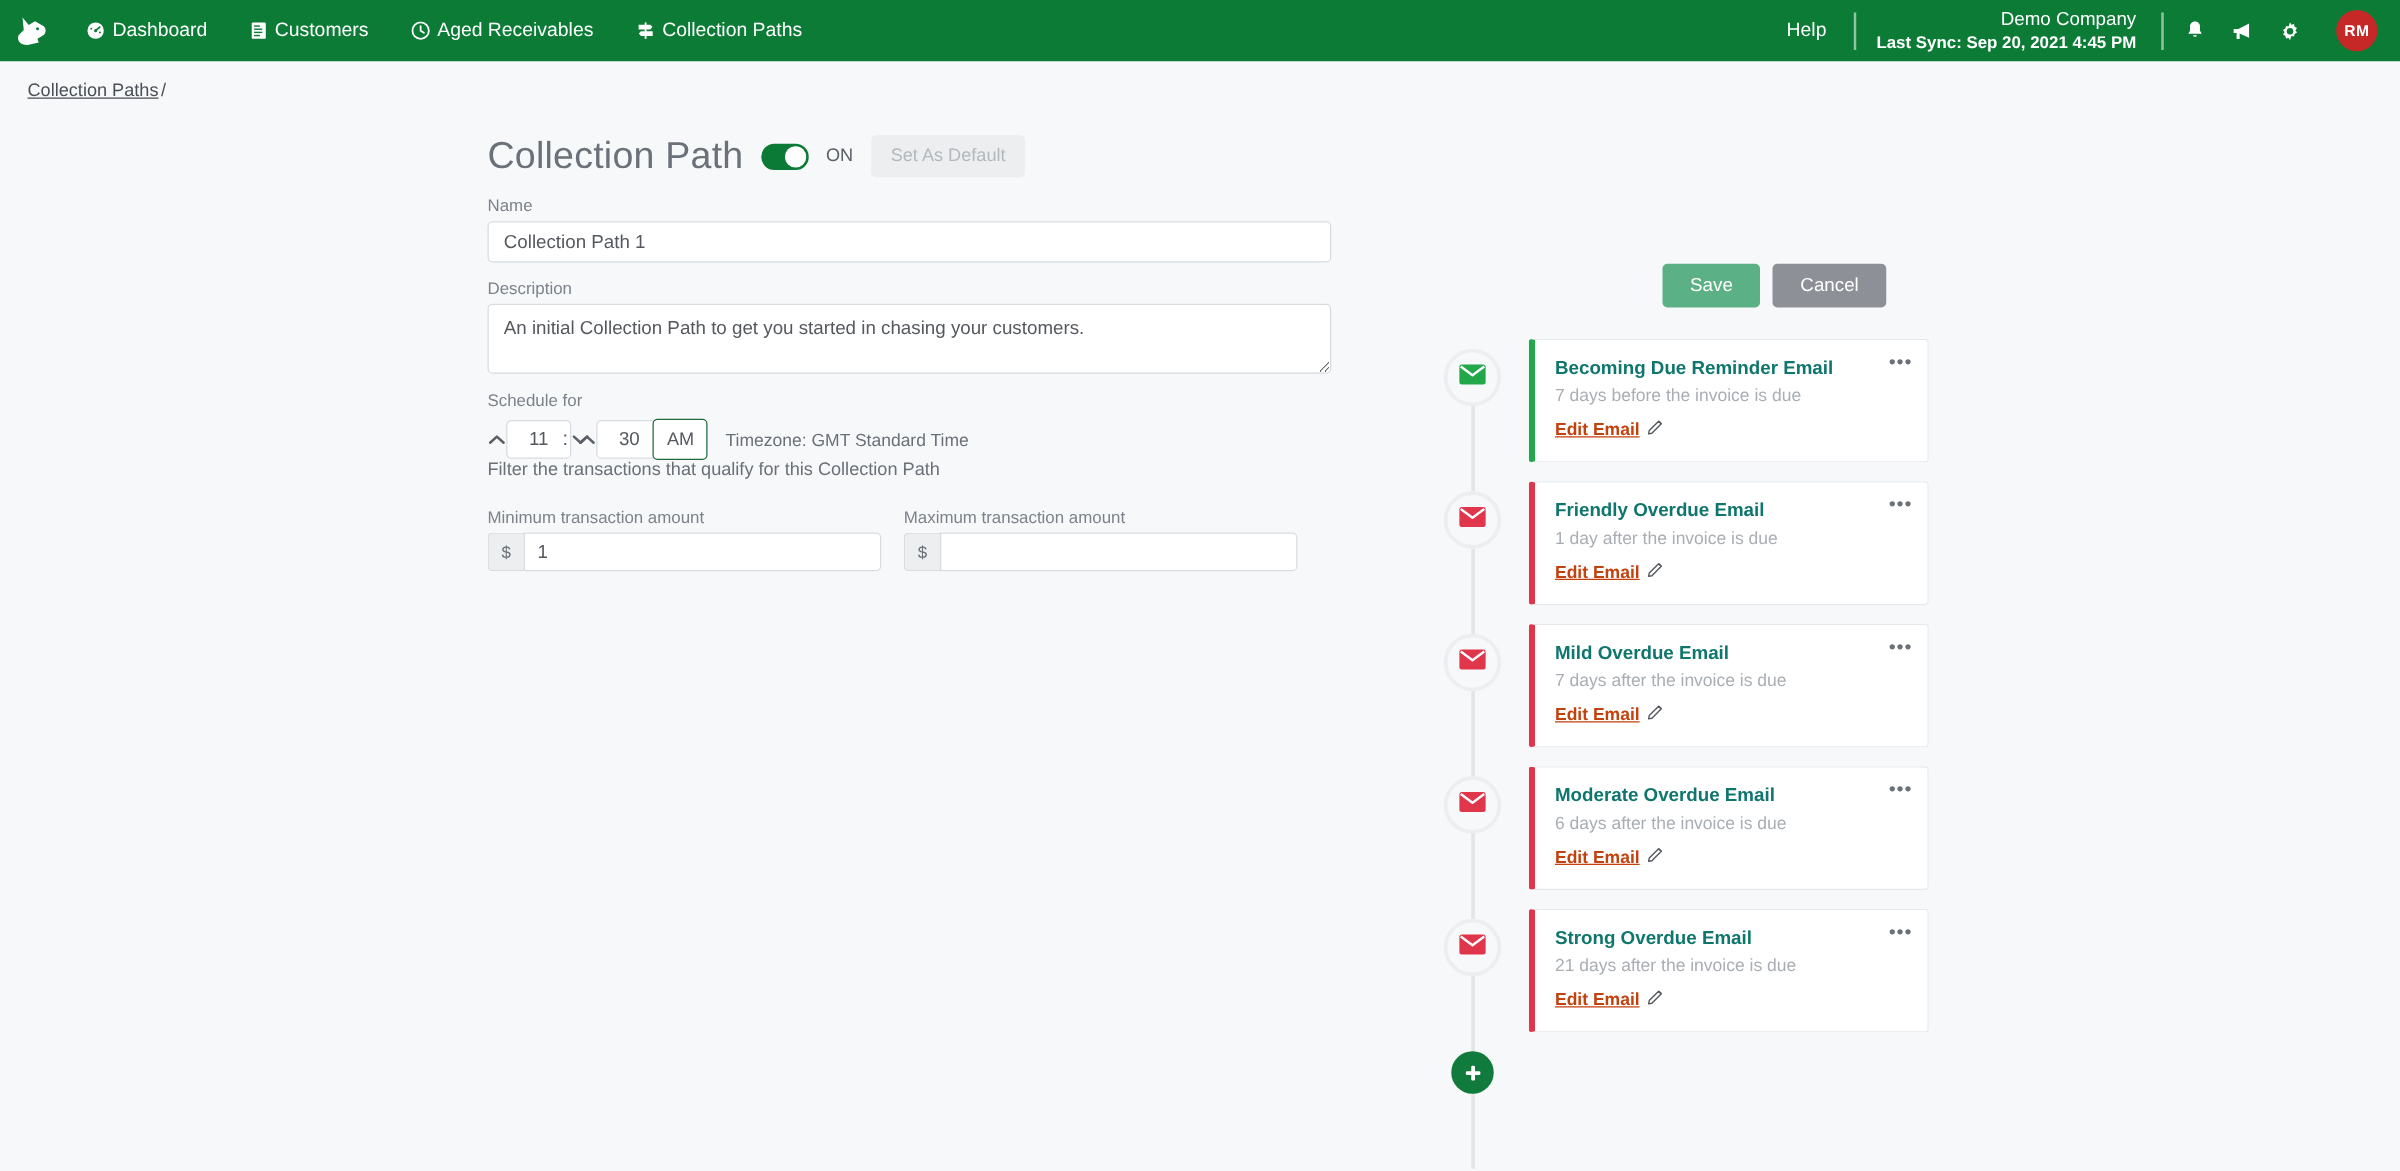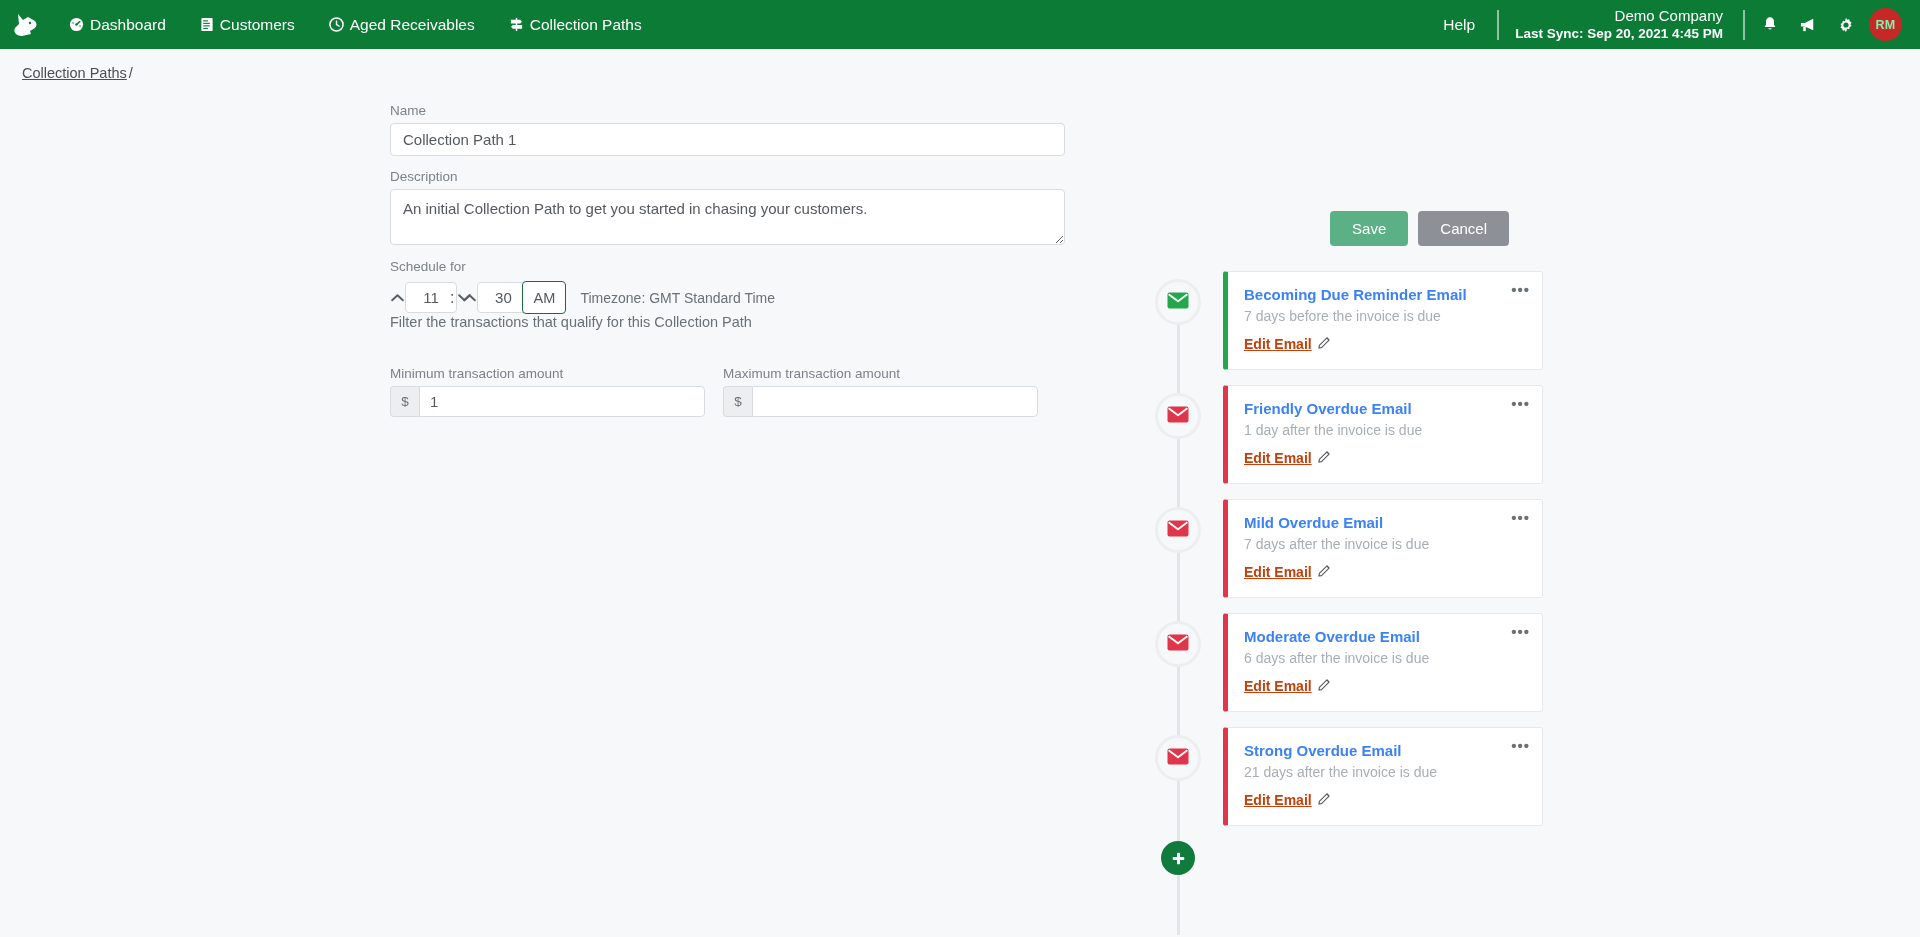--- a/index.html
+++ b/index.html
@@ -57,24 +57,24 @@
   }
   .company-name { font-size: 15px; font-weight: normal; color: #fff; }
   .company-sync { font-size: 13.5px; font-weight: bold; color: #fff; }
   .icon-btn {
     width: 38px; height: 49px;
     display: inline-flex; align-items: center; justify-content: center;
     cursor: pointer;
   }
   .avatar {
     width: 33px; height: 33px; border-radius: 50%;
-    background: #c62828; color: #86efac;
+    background: #c62828; color: #ffffff;
     display: flex; align-items: center; justify-content: center;
     font-size: 12.5px; font-weight: bold;
-    margin-left: 4px; cursor: pointer;
+    margin-left: 18px; cursor: pointer;
     letter-spacing: .3px;
   }
 
   
   .breadcrumb {
     padding: 16px 0 0 22px;
     font-size: 14.5px;
     color: #4a4f55;
   }
   .breadcrumb a {
@@ -218,21 +218,21 @@
     font-size: 14px; color: #6a7077;
     margin-left: 14px; align-self: center; margin-top: 1px;
     white-space: nowrap;
   }
 
   
   .section-title {
     font-size: 25px; color: #6b7179; font-weight: normal;
     margin: 28px 0 7px 0;
   }
-  .section-sub { font-size: 14.5px; color: #6a7077; margin-bottom: 36px; }
+  .section-sub { font-size: 14.5px; color: #6a7077; margin-bottom: 22px; }
   .filter-row { display: flex; gap: 18px; }
   .filter-col { width: 315px; }
   .input-group { display: flex; }
   .input-addon {
     width: 29px; height: 31px;
     background: #eceef0;
     border: 1px solid #d8dce0;
     border-right: none;
     border-radius: 4px 0 0 4px;
     display: flex; align-items: center; justify-content: center;
@@ -301,21 +301,21 @@
     background: #fff;
     border: 1px solid #e6e9ec;
     border-left: 5px solid #e0364b;
     border-radius: 3px;
     padding: 14px 16px 16px 16px;
     position: relative;
     min-height: 88px;
   }
   .tl-card.green { border-left-color: #22a84a; }
   .card-title {
-    font-size: 15px; font-weight: bold; color: #3b82f6;
+    font-size: 15px; font-weight: bold; color: #0f766e;
     margin-bottom: 5px;
   }
   .card-sub { font-size: 14px; color: #a8aeb4; margin-bottom: 11px; }
   .card-edit {
     font-size: 14px; font-weight: bold; color: #c2410c;
     text-decoration: underline; cursor: pointer;
     display: inline-flex; align-items: center; gap: 6px;
   }
   .dots {
     position: absolute; top: 10px; right: 12px;
@@ -429,20 +429,28 @@
 <div class="page">
 
   <div class="actions">
     <button class="btn btn-save">Save</button>
     <button class="btn btn-cancel">Cancel</button>
   </div>
 
   <div class="content">
     <div class="form-col">
 
+      <div class="title-row">
+        <div class="page-title">Collection Path</div>
+        <div class="toggle">
+          <div class="knob"></div>
+        </div>
+        <div class="toggle-label">ON</div>
+        <button class="btn-default">Set As Default</button>
+      </div>
 
       <label class="field-label">Name</label>
       <input class="text-input" type="text" value="Collection Path 1" style="">
 
       <div class="f-gap"></div>
 
       <label class="field-label">Description</label>
       <textarea class="text-area" style="">An initial Collection Path to get you started in chasing your customers.</textarea>
 
       <div class="schedule-wrap">

